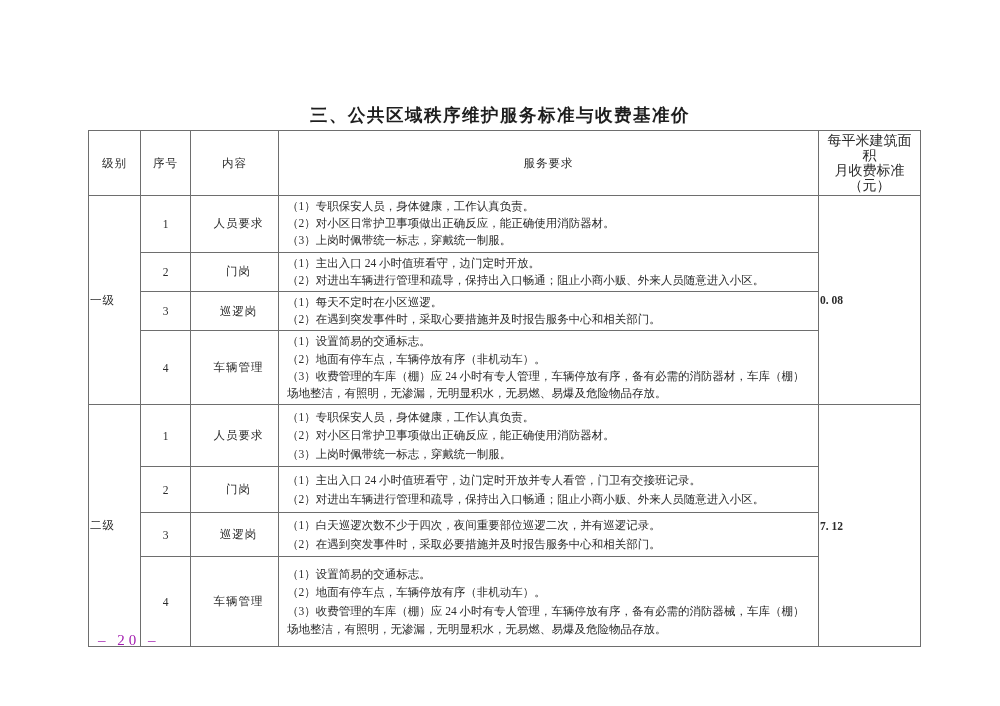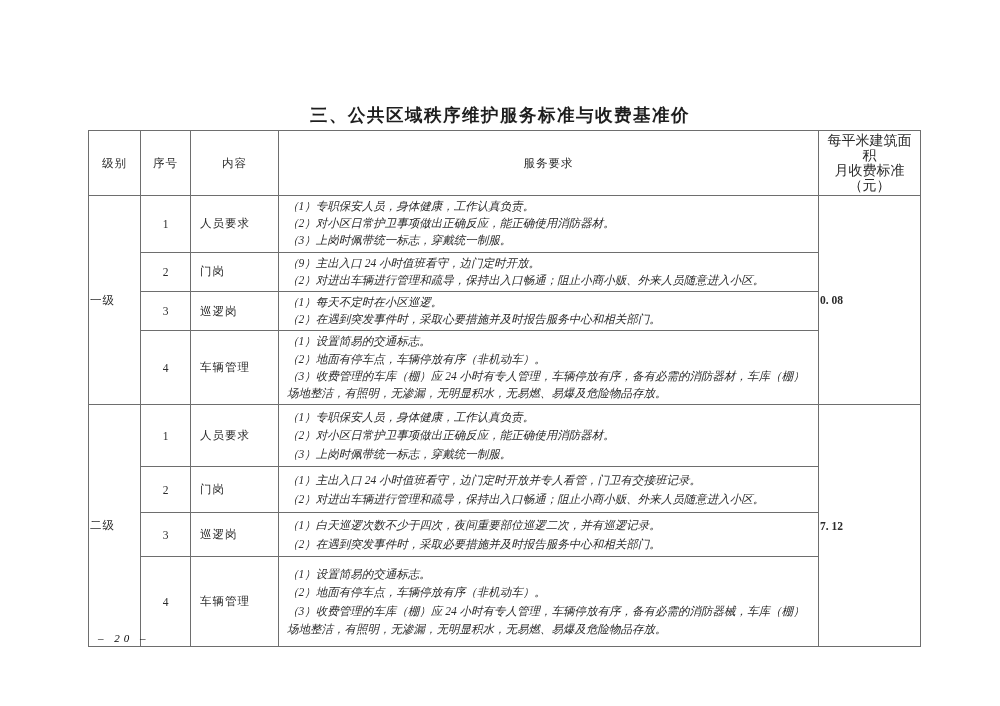--- a/index.html
+++ b/index.html
@@ -65,55 +65,54 @@
   td.level-cell {
     text-align: left;
     font-size: 12.5px;
     letter-spacing: 1px;
   }
   td.index-cell {
     text-align: center;
     font-size: 11.5px;
   }
   td.content-cell {
-    text-align: left;
+    text-align: center;
     padding-left: 9px;
     letter-spacing: 1px;
     font-size: 11.5px;
   }
   td.req-cell {
     text-align: left;
     padding: 2px 6px 2px 8px;
   }
   td.fee-cell {
     text-align: left;
     font-size: 12px;
     font-weight: bold;
   }
-  .req-line { line-height: 17.2px; font-style: italic; }
+  .req-line { line-height: 17.2px; }
   tr.s1 .req-line { line-height: 18.5px; }
 
   
   tr.s0.r0 td { height: 52px; }
   tr.s0.r1 td { height: 35px; }
   tr.s0.r2 td { height: 34px; }
   tr.s0.r3 td { height: 62px; }
   tr.s1.r0 td { height: 62px; }
   tr.s1.r1 td { height: 46px; }
   tr.s1.r2 td { height: 44px; }
   tr.s1.r3 td { height: 90px; }
 
   .page-number {
     position: absolute;
     left: 98px;
     top: 632px;
-    font-size: 11px;
+    font-size: 15px;
     letter-spacing: 4px;
-    color: #000000;
-    font-style: italic;
+    color: #a21caf;
   }
 </style>
 </head>
 <body>
 
 <div class="page">
 
   <div class="doc-title">三、公共区域秩序维护服务标准与收费基准价</div>
 
   <table class="service-table">
@@ -145,21 +144,21 @@
             <div class="req-line">（1）专职保安人员，身体健康，工作认真负责。</div>
             <div class="req-line">（2）对小区日常护卫事项做出正确反应，能正确使用消防器材。</div>
             <div class="req-line">（3）上岗时佩带统一标志，穿戴统一制服。</div>
           </td>
           <td class="fee-cell" rowspan="4">0. 08</td>
         </tr>
         <tr class="s0 r1">
           <td class="index-cell">2</td>
           <td class="content-cell">门岗</td>
           <td class="req-cell">
-            <div class="req-line">（9）主出入口 24 小时值班看守，边门定时开放。</div>
+            <div class="req-line">（1）主出入口 24 小时值班看守，边门定时开放。</div>
             <div class="req-line">（2）对进出车辆进行管理和疏导，保持出入口畅通；阻止小商小贩、外来人员随意进入小区。</div>
           </td>
         </tr>
         <tr class="s0 r2">
           <td class="index-cell">3</td>
           <td class="content-cell">巡逻岗</td>
           <td class="req-cell">
             <div class="req-line">（1）每天不定时在小区巡逻。</div>
             <div class="req-line">（2）在遇到突发事件时，采取心要措施并及时报告服务中心和相关部门。</div>
           </td>

